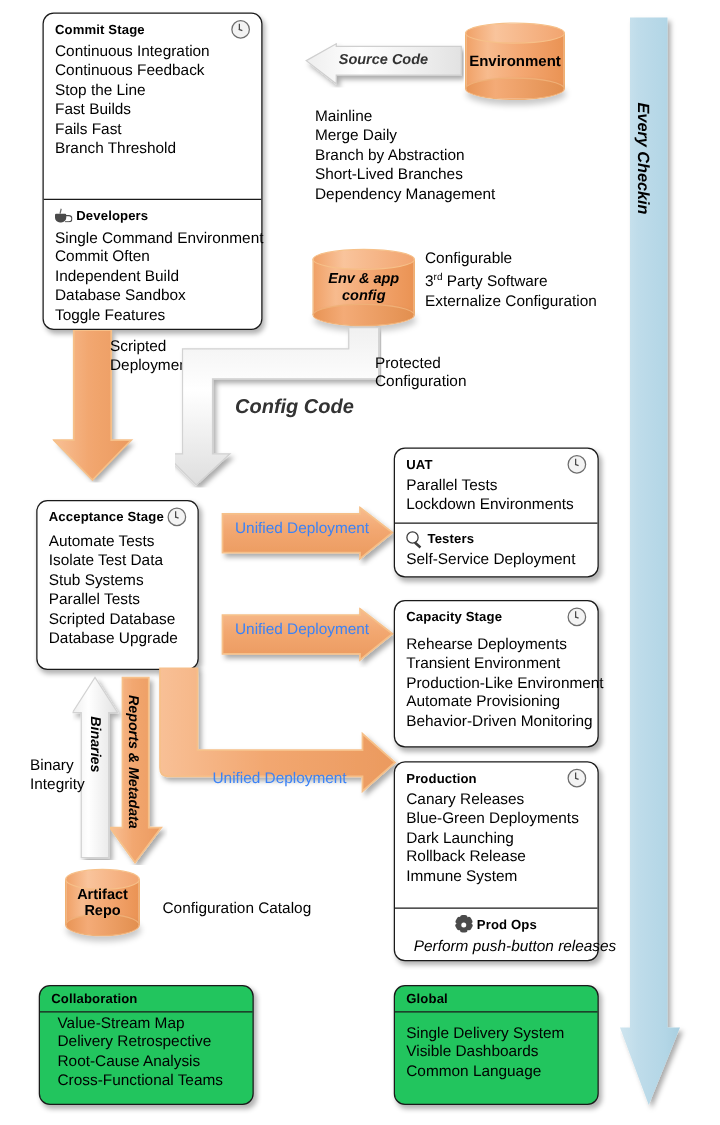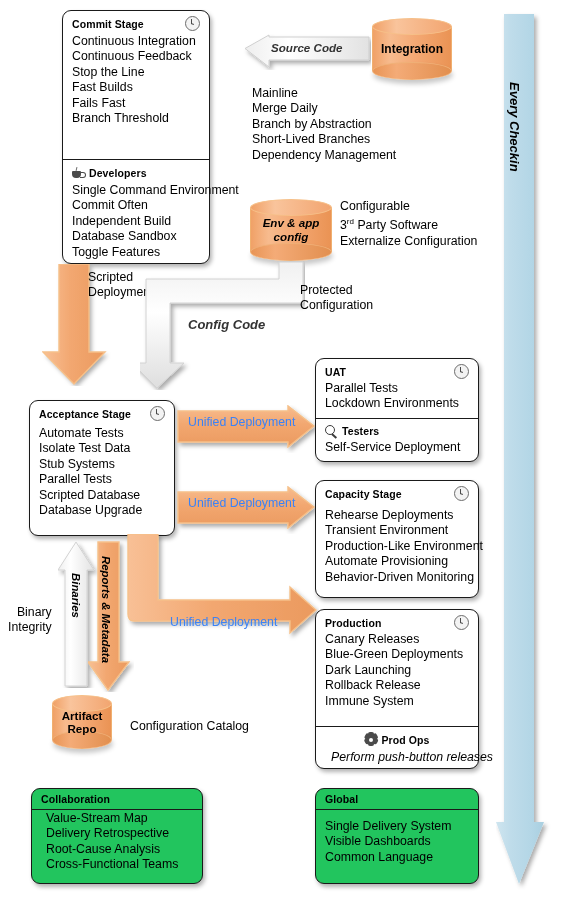--- a/index.html
+++ b/index.html
@@ -110,21 +110,21 @@
       <stop offset="1" stop-color="#dedede"></stop>
     </linearGradient>
     <filter id="sh" x="-30%" y="-30%" width="190%" height="190%">
       <feDropShadow dx="2.5" dy="3" stdDeviation="2.2" flood-color="#000" flood-opacity="0.33"></feDropShadow>
     </filter>
   </defs>
   <path d="M8,2 L38,2 L38,810 L48,810 L23,872 L0,810 L8,810 Z" fill="url(#blueG)" filter="url(#sh)"></path>
 </svg>
 <div class="vert-text" style="left:522px;top:82px;transform:rotate(90deg);font-size:13px;">Every Checkin</div>
 
-<div class="panel" style="left:34px;top:10px;width:148px;height:254px;margin-left:28px;">
+<div class="panel" style="left:34px;top:10px;width:176px;height:254px;">
   <div class="sect" style="height:137px;">
     <div class="title-row">
       <span class="ptitle">Commit Stage</span>
       <span class="clock"></span>
     </div>
     <ul class="plist" style="margin-top:3px;">
       <li>Continuous Integration</li>
       <li>Continuous Feedback</li>
       <li>Stop the Line</li>
       <li>Fast Builds</li>
@@ -153,21 +153,21 @@
 
 <svg class="abs" style="left:243px;top:34px;" width="128" height="36" viewBox="0 0 128 36">
   <path d="M26,3 L126,3 L126,26 L26,26 L26,33 L2,14.5 L26,1 Z" fill="url(#wG)" stroke="#cfcfcf" stroke-width="1" filter="url(#sh)"></path>
 </svg>
 <div class="abs" style="left:271px;top:41px;font-size:11.6px;font-style:italic;font-weight:bold;color:#333;">Source Code</div>
 
 <div class="cyl" style="left:372px;top:18px;width:80px;height:62px;">
   <div class="body"></div>
     <div class="bot"></div>
     <div class="top"></div>
-  <div class="lbl">Integration</div>
+  <div class="lbl">Environment</div>
 </div>
 
 <div class="plain" style="left:252px;top:86px;">
   <div>Mainline</div>
   <div>Merge Daily</div>
   <div>Branch by Abstraction</div>
   <div>Short-Lived Branches</div>
   <div>Dependency Management</div>
 </div>
 
@@ -191,27 +191,27 @@
   <path d="M17,0 L47,0 L47,88 L63,88 L32,120 L1,88 L17,88 Z" fill="none" stroke="#f6c089" stroke-width="1.4"></path>
 </svg>
 <div class="plain" style="left:88px;top:270px;">
   <div>Scripted</div>
   <div>Deployment</div>
 </div>
 
 <svg class="abs" style="left:140px;top:260px;" width="165" height="130" viewBox="0 0 165 130">
   <path d="M163,2 L163,43 L30,43 L30,103 L44,103 L17,128 L-8,103 L6,103 L6,43 L6,19 L139,19 L139,2 Z" fill="url(#wGh)" stroke="#d2d2d2" stroke-width="1" filter="url(#sh)"></path>
 </svg>
-<div class="abs" style="left:188px;top:317px;font-size:13px;font-style:italic;font-weight:bold;color:#333;">Config Code</div>
+<div class="abs" style="left:188px;top:317px;font-size:16px;font-style:italic;font-weight:bold;color:#333;">Config Code</div>
 <div class="plain" style="left:300px;top:283px;">
   <div>Protected</div>
   <div>Configuration</div>
 </div>
 
-<div class="panel" style="left:29px;top:400px;width:146px;height:136px;">
+<div class="panel" style="left:29px;top:400px;width:130px;height:136px;">
   <div class="sect">
     <div class="title-row">
       <span class="ptitle">Acceptance Stage</span>
       <span class="clock"></span>
     </div>
     <ul class="plist" style="margin-top:5px;">
       <li>Automate Tests</li>
       <li>Isolate Test Data</li>
       <li>Stub Systems</li>
       <li>Parallel Tests</li>
@@ -236,21 +236,21 @@
            C4,92 4,92 4,92 Z" fill="none"></path>
   <path d="M4,0 L34,0 L34,66 Q34,66 34,66 L166,66 L166,53 L192,76 L166,99 L166,87
            L10,87 Q4,87 4,80 Z" fill="url(#oGh)" stroke="#f6c089" stroke-width="1.4" filter="url(#sh)"></path>
 </svg>
 <div class="alabel" style="left:170px;top:615px;">Unified Deployment</div>
 
 <svg class="abs" style="left:58px;top:540px;" width="40" height="148" viewBox="0 0 40 148">
   <path d="M7,30 L7,146 L29,146 L29,30 L36,30 L18,2 L0,30 Z" fill="url(#wG)" stroke="#d2d2d2" stroke-width="1" filter="url(#sh)"></path>
 </svg>
 <div class="vert-text" style="left:82px;top:573px;transform:rotate(90deg);font-size:11.4px;">Binaries</div>
-<div class="plain" style="left:8px;top:605px;text-align:right;">
+<div class="plain" style="left:24px;top:605px;">
   <div>Binary</div>
   <div>Integrity</div>
 </div>
 
 <svg class="abs" style="left:88px;top:540px;" width="46" height="152" viewBox="0 0 46 152">
   <path d="M10,2 L31,2 L31,122 L41,122 L20,150 L0,122 L10,122 Z" fill="url(#oGh)" stroke="#f6c089" stroke-width="1.4" filter="url(#sh)"></path>
 </svg>
 <div class="vert-text" style="left:112px;top:556px;transform:rotate(90deg);font-size:11.4px;">Reports &amp; Metadata</div>
 
 <div class="cyl" style="left:52px;top:695px;width:60px;height:54px;">

